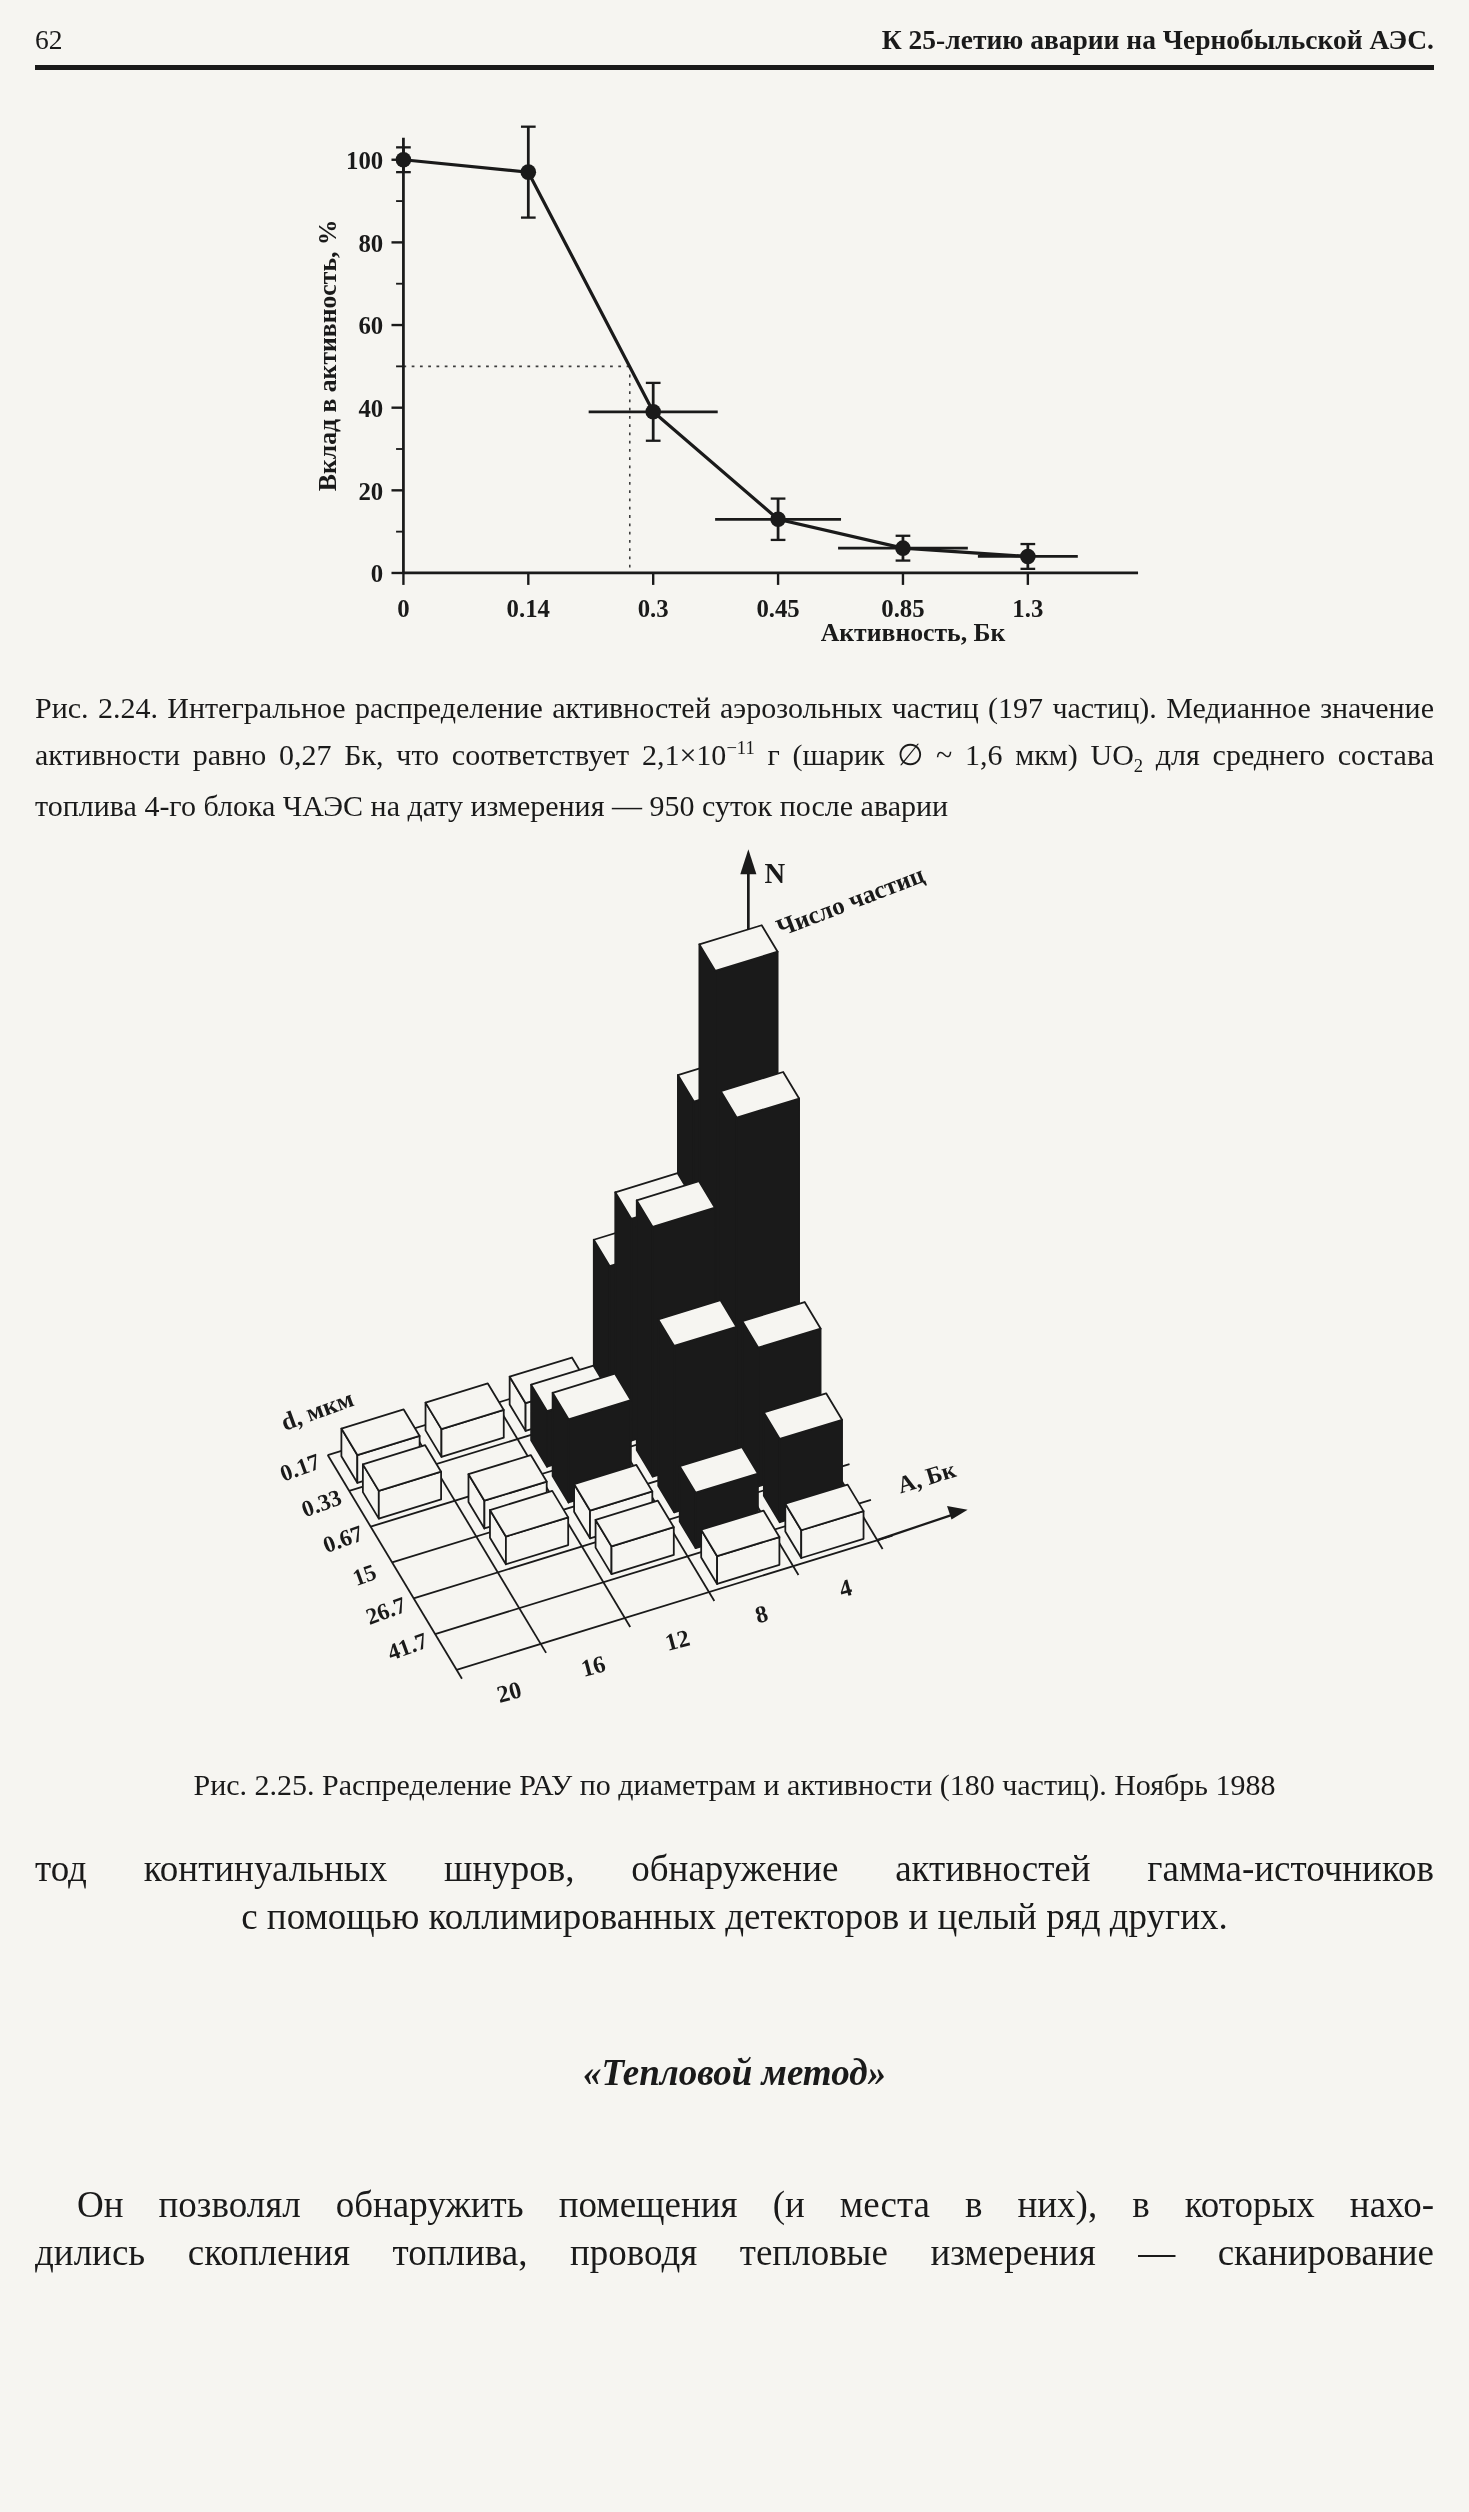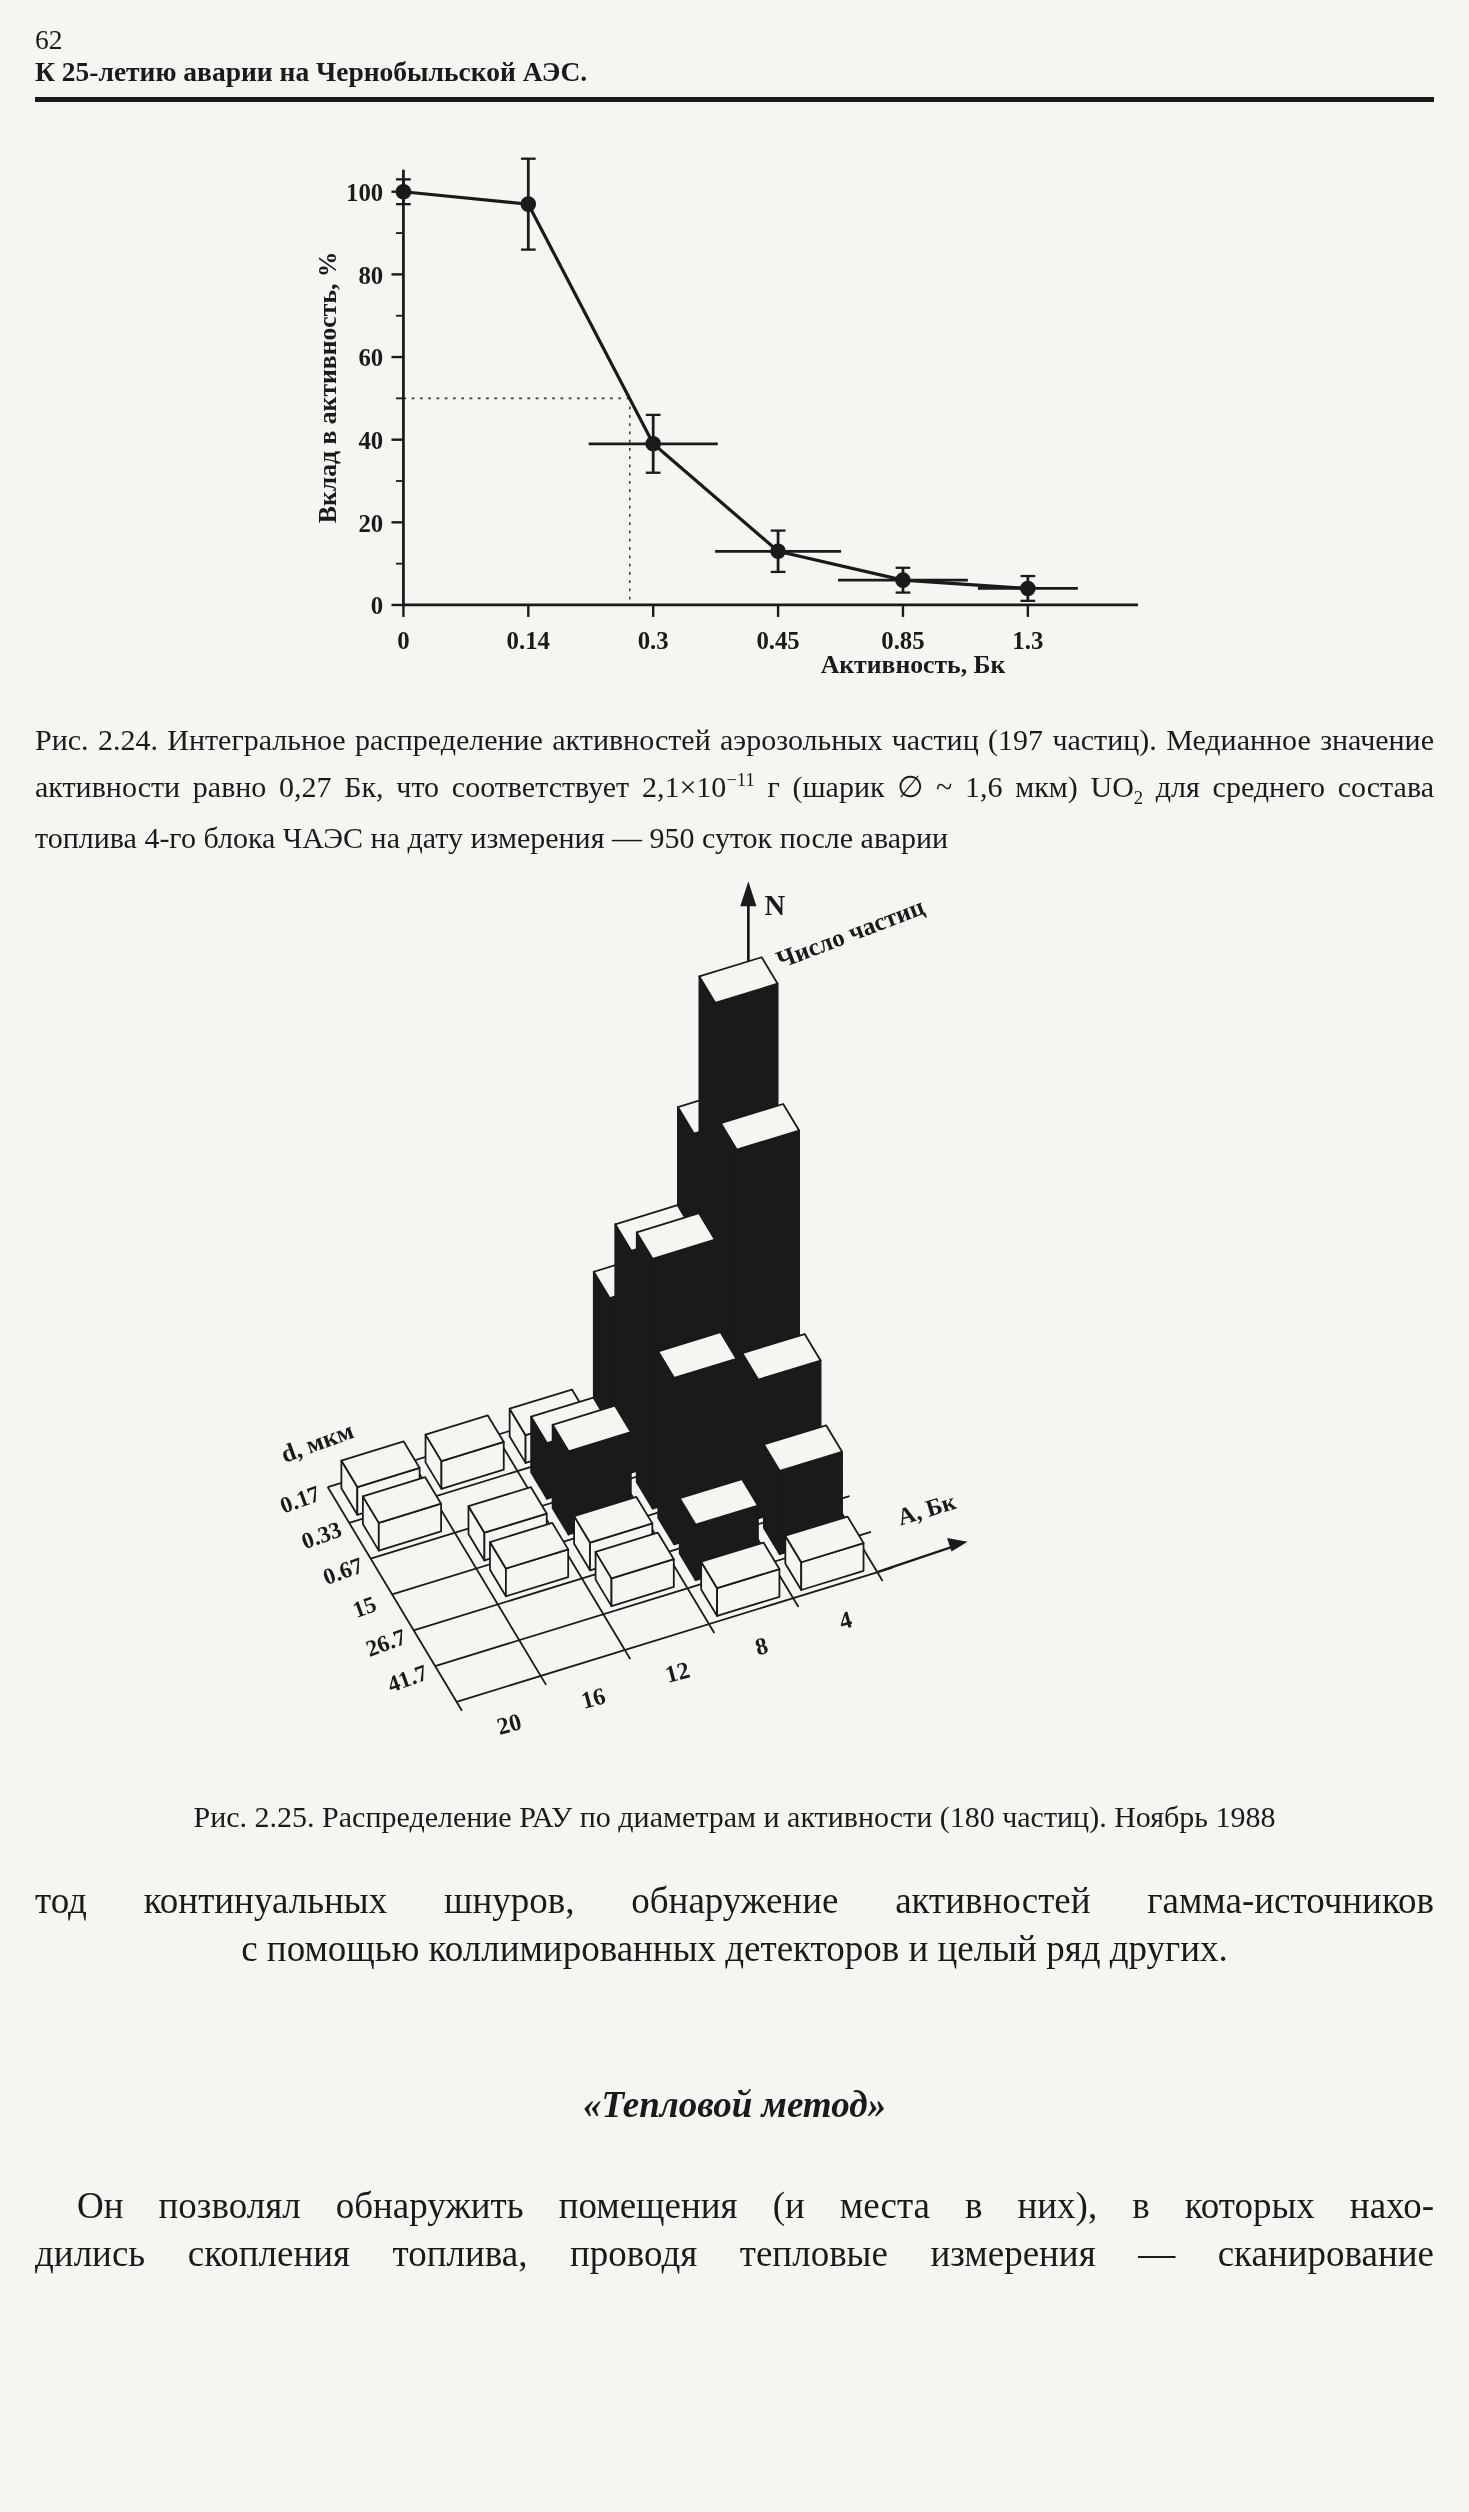--- a/index.html
+++ b/index.html
@@ -4,31 +4,31 @@
 <style>
   html,body{margin:0;padding:0;}
   body{
     width:1469px;height:2512px;
     background:#f6f5f1;
     color:#1a1a1a;
     font-family:"Liberation Serif","DejaVu Serif",serif;
     overflow:hidden;
   }
   .page{box-sizing:border-box;width:1469px;height:2512px;padding:24px 35px 0;}
-  .pg-header{display:flex;justify-content:space-between;align-items:baseline;font-size:27.5px;flex-direction:column;}
+  .pg-header{display:flex;justify-content:space-between;align-items:baseline;font-size:27.5px;}
   .pg-num{font-weight:normal;}
   .run-title{font-weight:bold;}
   .rule{height:4.6px;background:#1a1a1a;margin-top:9.2px;}
   figure{margin:0;padding:0;}
   .fig1-svg{display:block;width:854px;height:551px;margin:53px 0 0 272px;}
   .fig2-svg{display:block;width:716px;height:895px;margin:16.5px 0 0 239px;}
   .cap1{margin:14px 0 0;font-size:30px;line-height:40px;text-align:justify;}
   .cap2{margin:27.5px 0 0;font-size:30px;line-height:40px;text-align:center;font-family:Liberation Serif, serif;}
   .p1{margin:40px 0 0;font-size:37px;line-height:48px;}
-  .p2{margin:53px 0 0;font-size:37px;line-height:48px;}
+  .p2{margin:84px 0 0;font-size:37px;line-height:48px;}
   .heading{margin:108px 0 0;font-size:37px;line-height:48px;font-weight:bold;font-style:italic;text-align:center;}
   .book-line{display:block;text-align:center;}
   .just{text-align:justify;text-align-last:justify;}
   .indent{text-indent:42px;}
   sup,sub{font-size:0.62em;}
   svg text{font-family:"Liberation Serif","DejaVu Serif",serif;fill:#1a1a1a;}
 </style>
 </head>
 <body>
 

